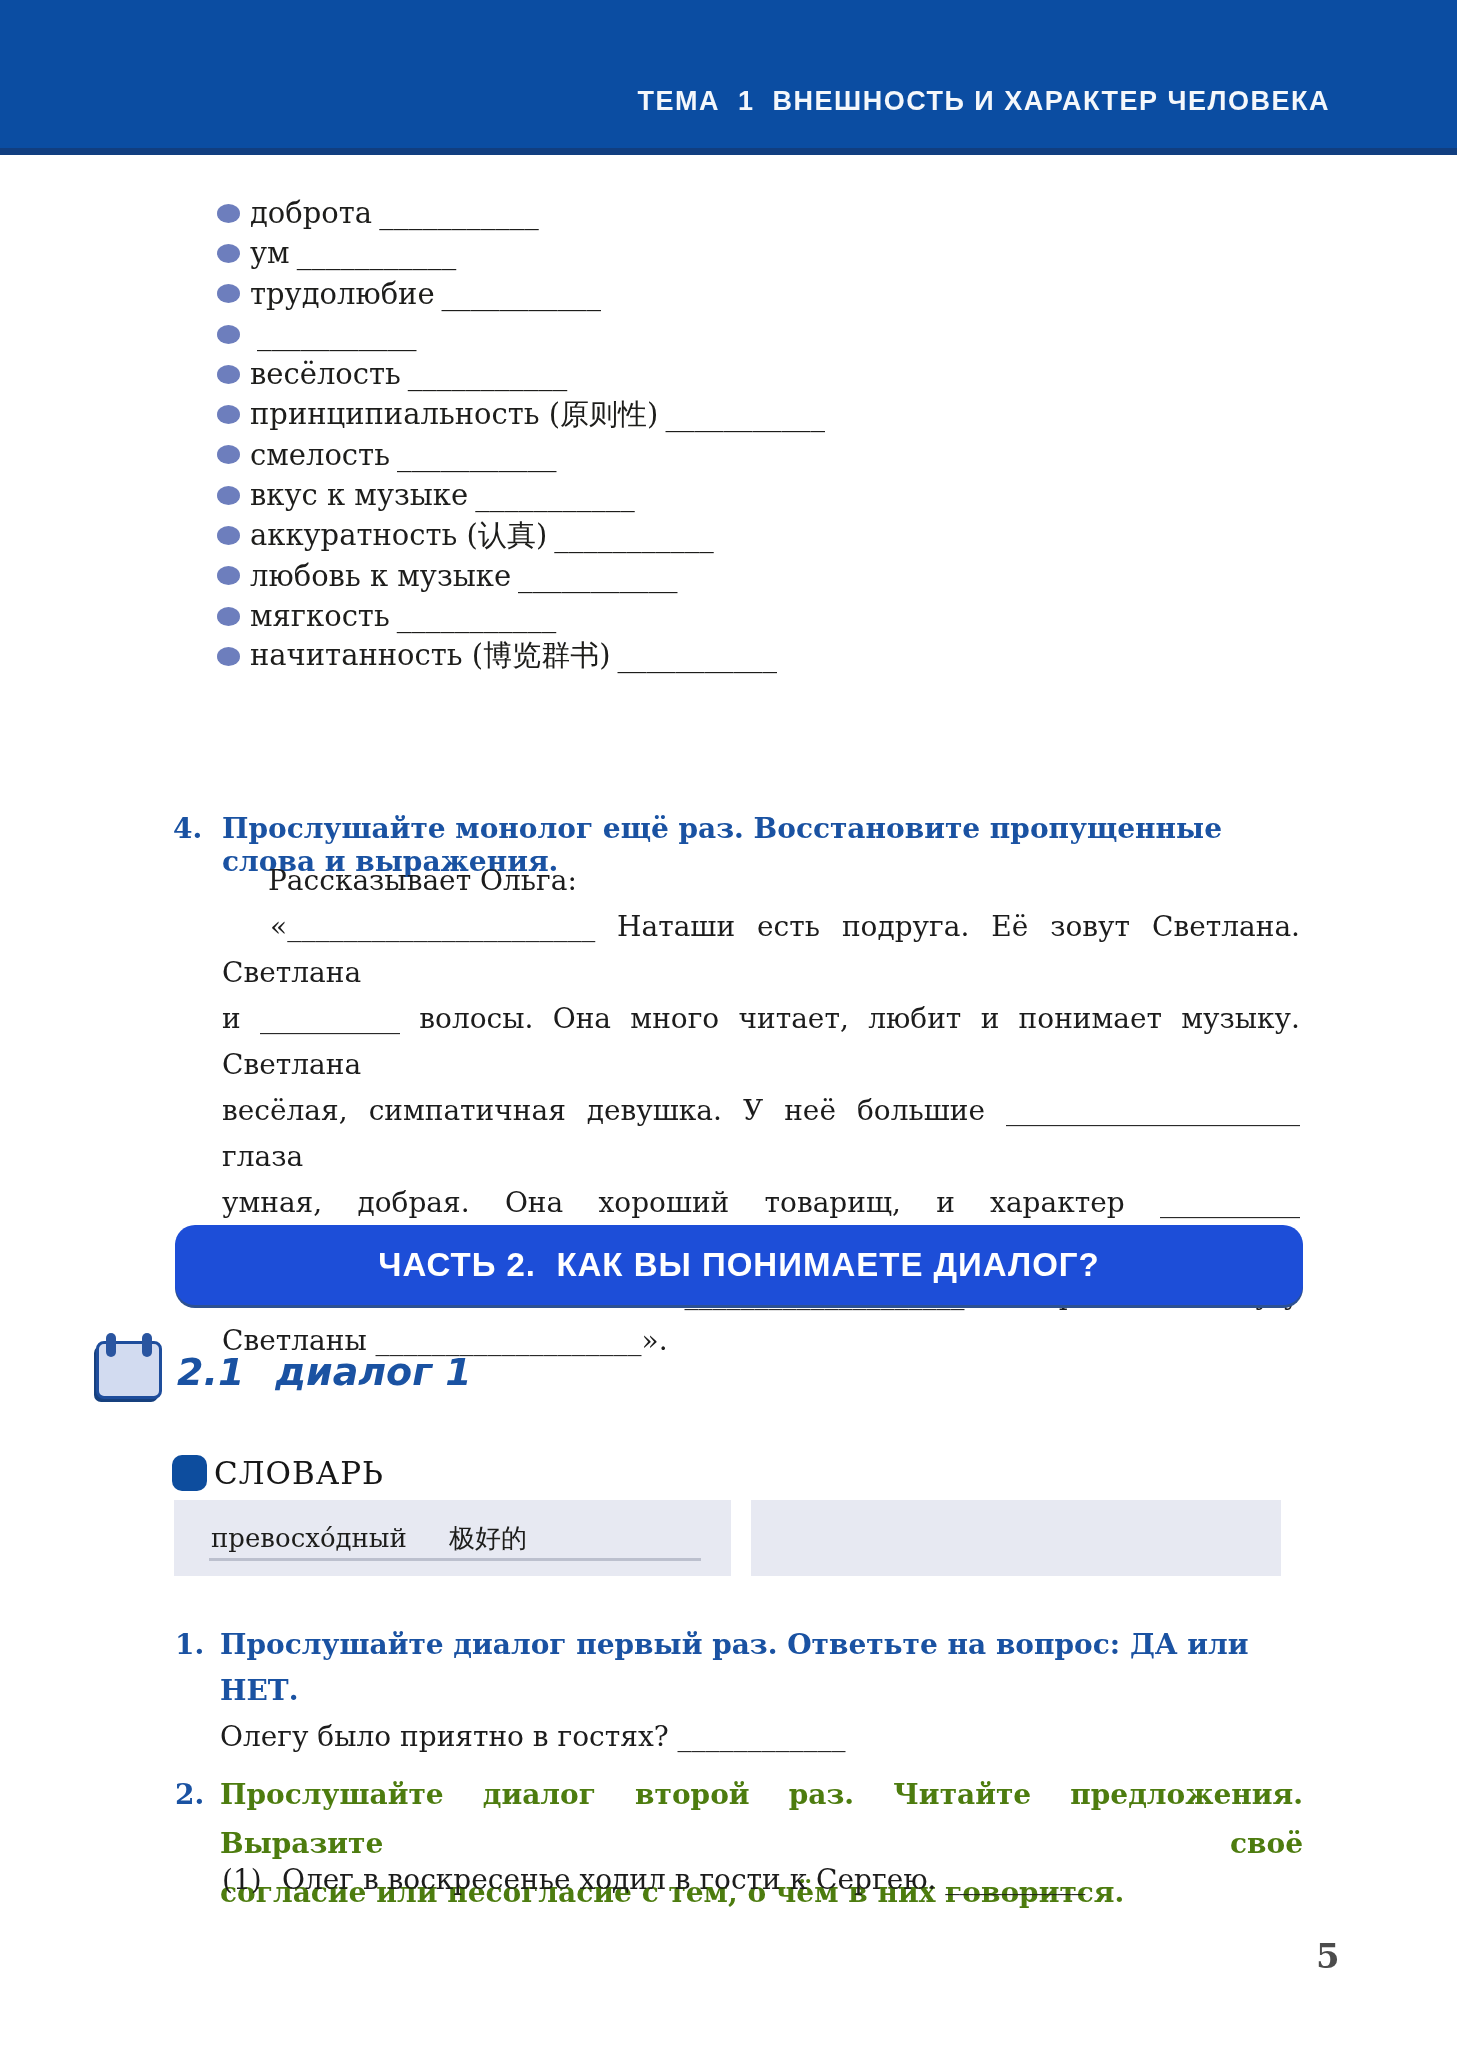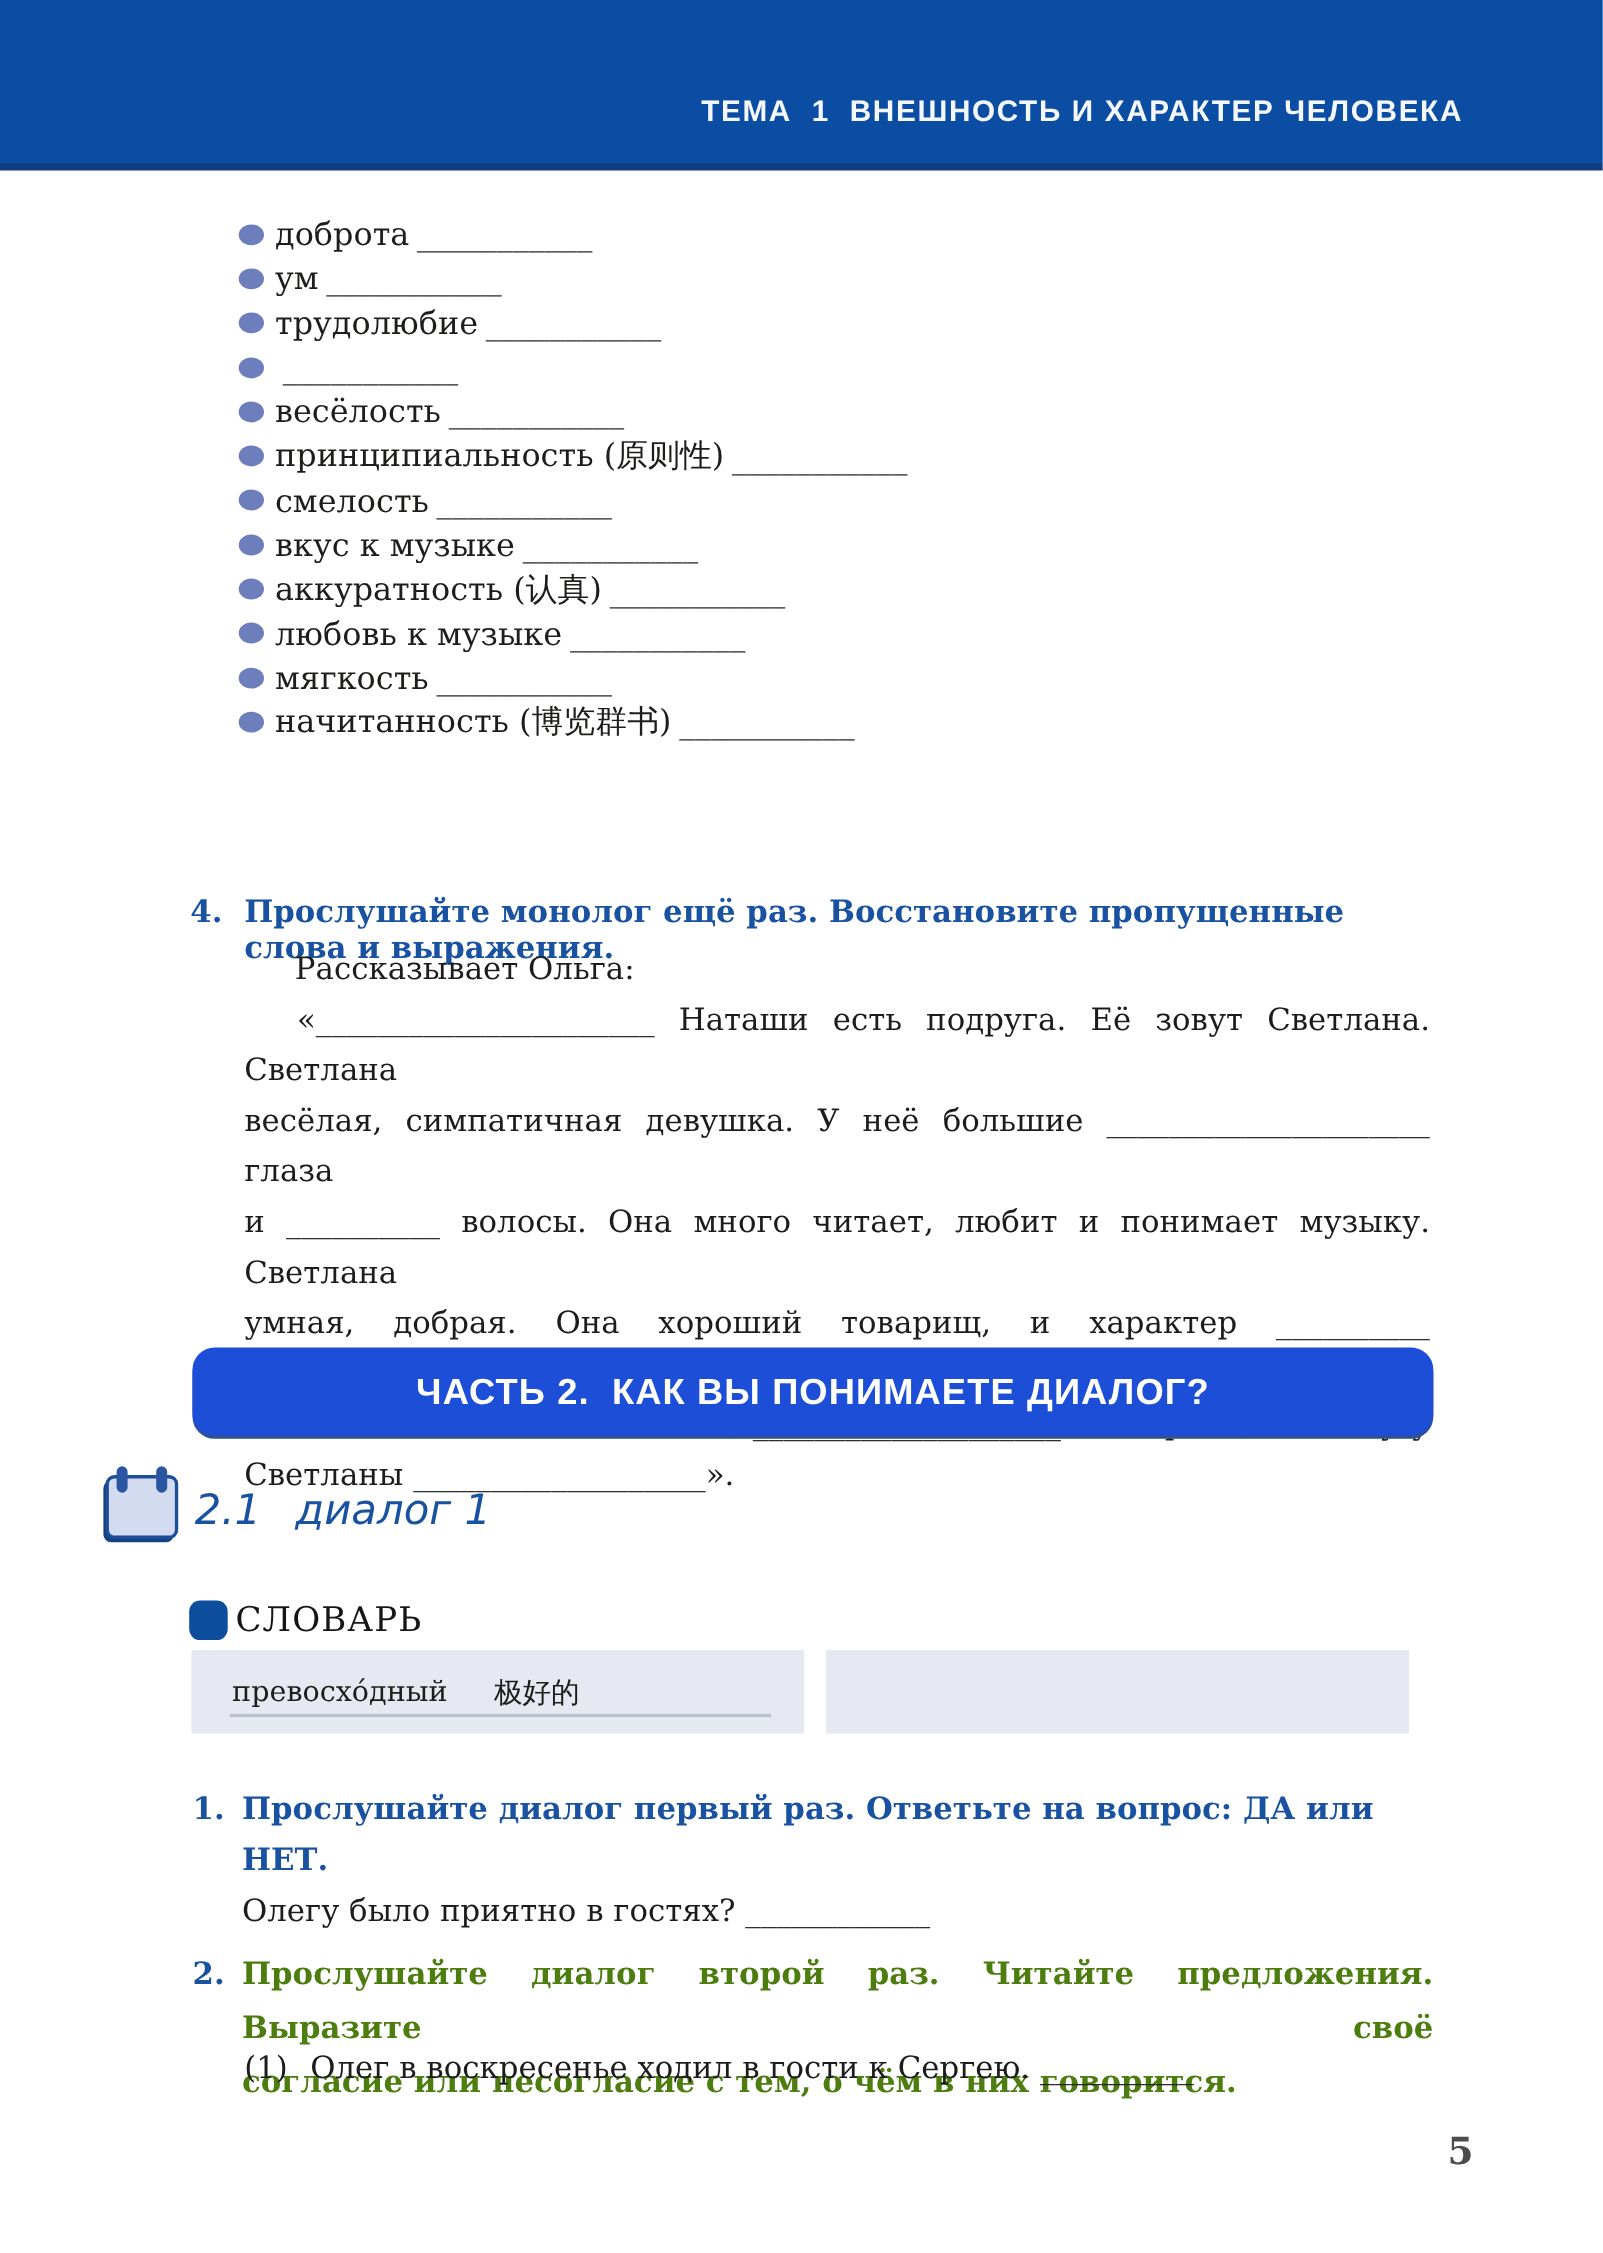--- a/index.html
+++ b/index.html
@@ -58,21 +58,21 @@
     position:absolute;left:96px;top:1341px;width:60px;height:52px;
     background:#d2dbf0;border:3px solid #1e4d9c;border-radius:8px;
     box-shadow:-3px 4px 0 -1px #16407e;
   }
   .calendar-icon i{position:absolute;top:-11px;width:10px;height:24px;background:#2a55a0;border-radius:5px;}
   .calendar-icon i.pin-l{left:7px;}
   .calendar-icon i.pin-r{right:7px;}
   .subsection{
     position:absolute;left:177px;top:1350px;display:flex;gap:31px;
     font-family:"DejaVu Sans","Liberation Sans",sans-serif;
-    font-style:italic;font-weight:normal;font-size:38px;color:#1a52a2;
+    font-style:italic;font-weight:bold;font-size:38px;color:#1a52a2;
   }
 
   
   .vocab-header{position:absolute;left:172px;top:1455px;display:flex;align-items:center;gap:7px;}
   .vocab-header .square{width:35px;height:36px;border-radius:10px;background:#0d4d9e;flex:none;}
   .vocab-header .label{font-size:31px;color:#161616;letter-spacing:1px;}
 
   .vocab-table{position:absolute;left:174px;top:1500px;width:1107px;height:76px;display:flex;gap:20px;}
   .vt-left{
     width:557px;flex:none;background:#e7e9f2;position:relative;box-sizing:border-box;
@@ -185,23 +185,23 @@
   <span class="task-num">4.</span>
   <span>Прослушайте монолог ещё раз. Восстановите пропущенные слова и выражения.</span>
 </div>
 
 <div class="monologue">
   <div class="mono-speaker">Рассказывает Ольга:</div>
   <div class="mono-lines">
 
       <div class="mono-line">«______________________ Наташи есть подруга. Её зовут Светлана. Светлана</div>
 
+      <div class="mono-line">и __________ волосы. Она много читает, любит и понимает музыку. Светлана</div>
+
       <div class="mono-line">весёлая, симпатичная девушка. У неё большие _____________________ глаза</div>
-
-      <div class="mono-line">и __________ волосы. Она много читает, любит и понимает музыку. Светлана</div>
 
       <div class="mono-line">умная, добрая. Она хороший товарищ, и характер __________ прекрасный:</div>
 
       <div class="mono-line">она мягкий человек. Мягкий, ____________________. Наверное, поэтому у</div>
 
       <div class="mono-line">Светланы ___________________».</div>
     </div>
 </div>
 
 <div class="banner">

